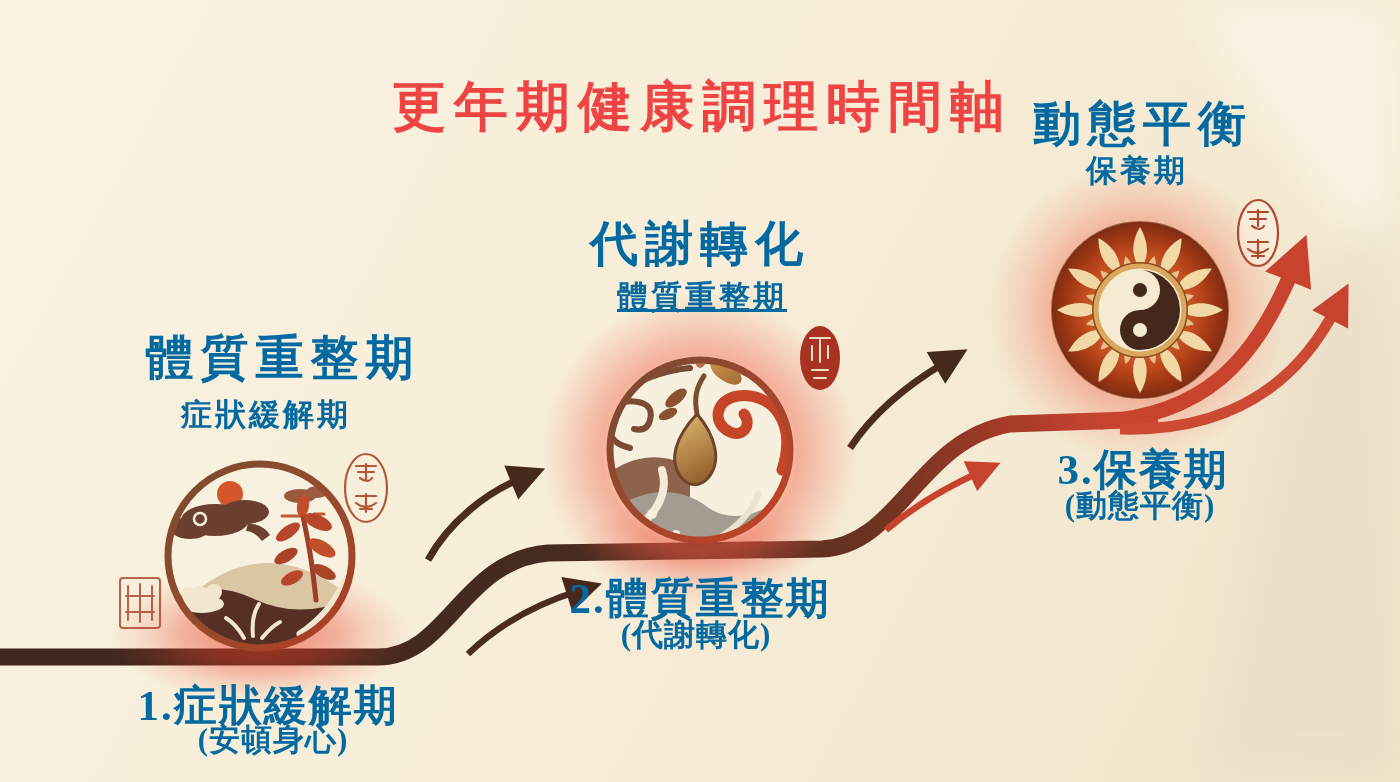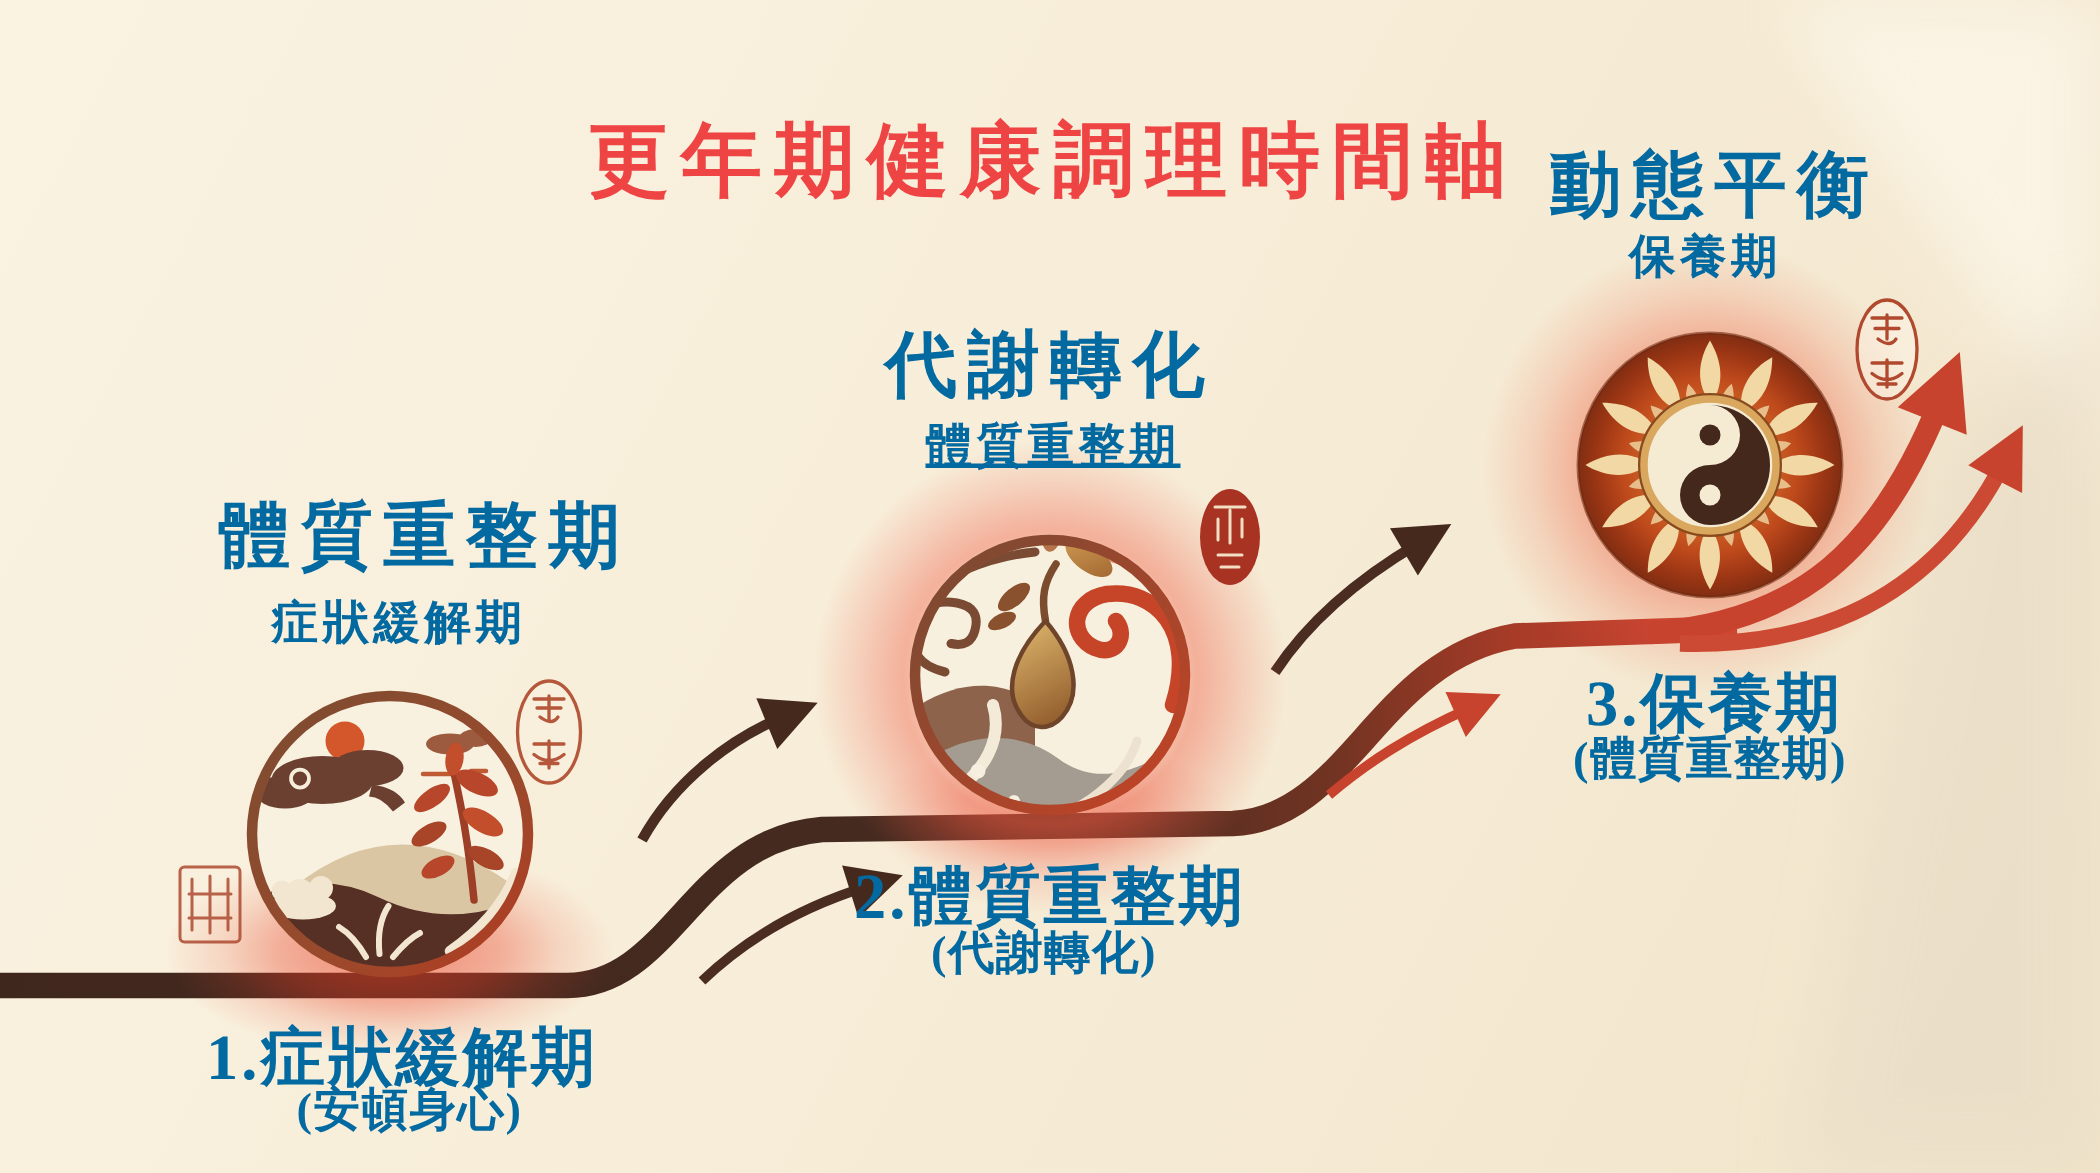--- a/index.html
+++ b/index.html
@@ -285,13 +285,13 @@
 <div class="txt note" style="left:273px;top:723px;">(安頓身心)</div>
 
 <div class="txt h-lg" style="left:700px;top:218px;">代謝轉化</div>
 <div class="txt h-sm" style="left:702px;top:280px;text-decoration:underline;">體質重整期</div>
 <div class="txt step" style="left:700px;top:575px;">2.體質重整期</div>
 <div class="txt note" style="left:696px;top:618px;">(代謝轉化)</div>
 
 <div class="txt h-lg" style="left:1143px;top:98px;">動態平衡</div>
 <div class="txt h-sm" style="left:1137px;top:154px;">保養期</div>
 <div class="txt step" style="left:1143px;top:446px;">3.保養期</div>
-<div class="txt note" style="left:1140px;top:489px;">(體質重整期)</div>
+<div class="txt note" style="left:1140px;top:489px;">(動態平衡)</div>
 
 </body></html>

